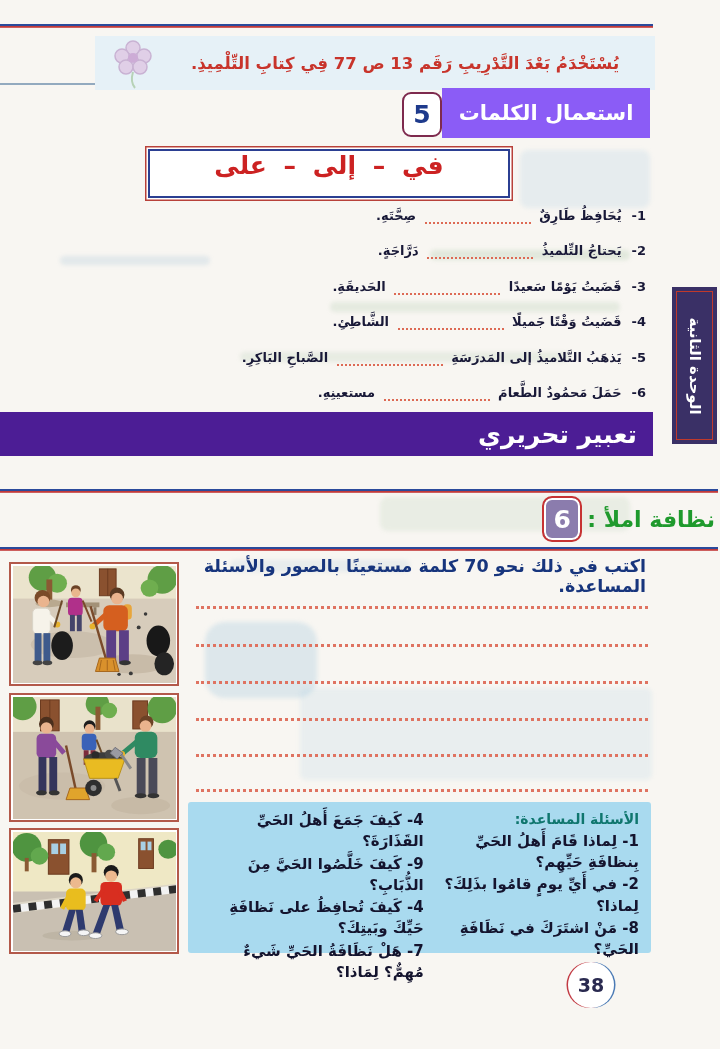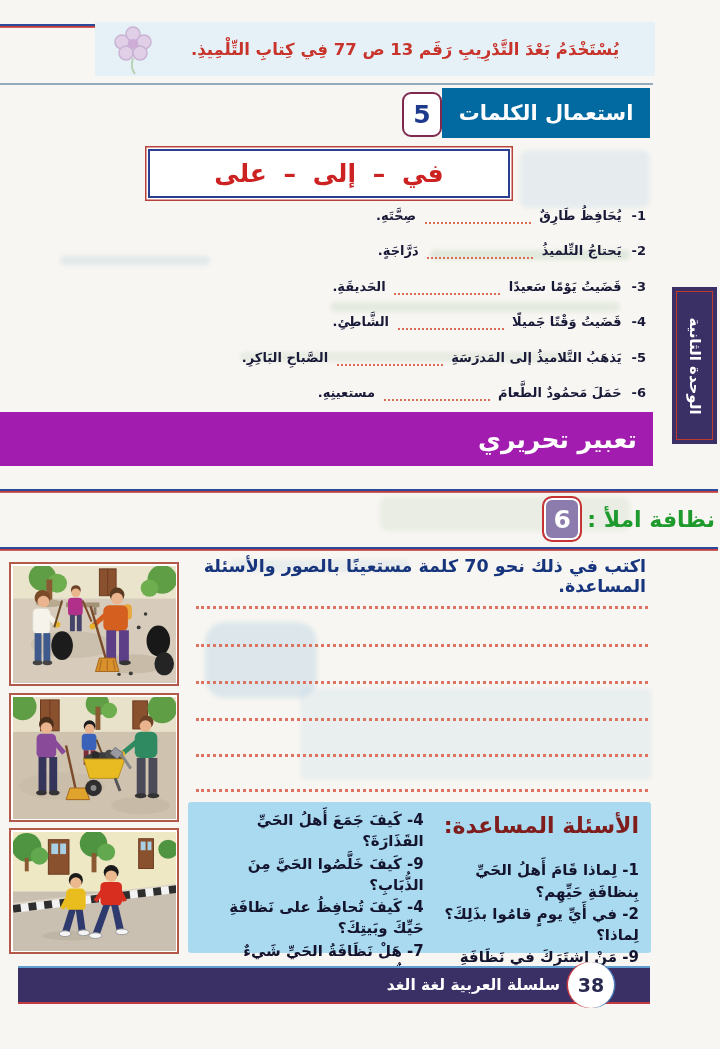--- a/index.html
+++ b/index.html
@@ -9,62 +9,62 @@
     font-family:"DejaVu Sans", sans-serif;
     direction:rtl;
   }
   
   .ghost{position:absolute;filter:blur(2px);pointer-events:none;}
   
   .dline{position:absolute;left:0;height:0;border-top:2.2px solid #2b4a9b;box-shadow:0 1.8px 0 #c23a3a;}
   .sline{position:absolute;left:0;height:2px;background:#93aabf;}
   
   .note-band{
-    position:absolute;left:95px;top:22px;width:560px;height:54px;
+    position:absolute;left:95px;top:36px;width:560px;height:54px;
     background:#e6f1f7;display:flex;align-items:center;justify-content:center;
   }
   .note-text{color:#c8342b;font-weight:bold;font-size:16.5px;padding-left:60px;}
   .flower{position:absolute;left:12px;top:0px;opacity:.45;}
   
   .cat-bar{
-    position:absolute;left:442px;top:88px;width:208px;height:50px;background:#0369a1;
+    position:absolute;left:442px;top:88px;width:208px;height:50px;background:#8b5cf6;
     display:flex;align-items:center;justify-content:center;
     color:#ffffff;font-weight:bold;font-size:21px;
   }
   .numbox5{
     position:absolute;left:402px;top:92px;width:36px;height:41px;
     background:#ffffff;border:2.5px solid #7e2a4e;border-radius:9px;
     display:flex;align-items:center;justify-content:center;
     color:#1e3a8c;font-weight:bold;font-size:25px;
   }
   .instr5{
     position:absolute;left:55px;top:88px;width:343px;height:50px;
     display:flex;align-items:center;
     color:#c32222;font-weight:bold;font-size:18.5px;text-align:right;
   }
   
   .wordbox{
     position:absolute;left:148px;top:149px;width:358px;height:45px;
     background:#ffffff;border:2.2px solid #2b3f92;
     box-shadow:0 0 0 1.5px #fff,0 0 0 3px #b8413a;
-    display:flex;align-items:center;justify-content:center;
+    display:flex;align-items:flex-start;justify-content:center;
     color:#cc2222;font-weight:bold;font-size:25px;word-spacing:8px;
   }
   
   .ex-list{position:absolute;left:60px;right:74px;top:198px;}
   .ex-row{height:35.4px;line-height:35.4px;white-space:nowrap;text-align:right;
           color:#191938;font-weight:bold;font-size:13px;}
   .ex-num{margin-left:10px;}
   .blank{
     display:inline-block;width:106px;height:1em;margin:0 4px;vertical-align:-4px;
     border-bottom:2.4px dotted #dd6a55;
   }
   
   .bar2{
-    position:absolute;left:0;top:412px;width:653px;height:54px;background:#a21caf;
+    position:absolute;left:0;top:412px;width:653px;height:44px;background:#4c1d95;
     display:flex;align-items:center;color:#ffffff;font-weight:bold;font-size:25px;
     padding-right:16px;box-sizing:border-box;
   }
   
   .sec6-header{position:absolute;top:496px;right:5px;height:46px;display:flex;align-items:center;gap:5px;}
   .sec6-title{color:#1f9a2d;font-weight:bold;font-size:22px;}
   .numbox6{
     width:36px;height:42px;background:#8b7cad;border:2.2px solid #c73333;border-radius:10px;
     box-shadow:inset 0 0 0 2px #ffffff;
     display:flex;align-items:center;justify-content:center;
@@ -87,21 +87,21 @@
   .writing-line{position:absolute;left:196px;width:452px;height:0;border-top:3px dotted #df7361;}
   
   .qbox{
     position:absolute;left:188px;top:802px;width:463px;height:151px;
     background:#a9daef;border-radius:3px;box-sizing:border-box;
     padding:8px 12px 6px 10px;display:flex;gap:8px;
   }
   .qcol{flex:1;color:#14142e;font-weight:bold;font-size:15px;line-height:1.42;text-align:right;}
   .qcol-right{flex:0 0 47%;}
   .qcol-left{flex:0 0 49%;}
-  .q-title{color:#7f1d1d;font-size:22px;margin-bottom:19px;}
+  .q-title{color:#0f766e;font-size:14px;margin-bottom:1px;}
   .q-item{margin-bottom:1px;}
   
   .footer-bar{
     position:absolute;left:18px;top:966px;width:632px;height:38px;background:#3a3066;
     border-top:2.5px solid #5f9ecf;border-bottom:2.5px solid #c23a43;
     display:flex;align-items:center;color:#ffffff;font-weight:bold;font-size:15.5px;
     padding-right:90px;box-sizing:border-box;
   }
   .page-circle{
     position:absolute;left:568px;top:962px;width:46px;height:46px;background:#ffffff;border-radius:50%;
@@ -351,32 +351,29 @@
       <div class="writing-line" style="top: 718px;"></div>
       <div class="writing-line" style="top: 754px;"></div>
       <div class="writing-line" style="top: 789px;"></div>
     </div>
 
   <div class="qbox">
     <div class="qcol qcol-right" id="q-right">
         <div class="q-title">الأسئلة المساعدة:</div>
         <div class="q-item">1- لِماذا قَامَ أَهلُ الحَيِّ بِنظافَةِ حَيِّهِم؟</div>
         <div class="q-item">2- في أَيِّ يومٍ قامُوا بذَلِكَ؟ لِماذا؟</div>
-        <div class="q-item">9- مَنْ اشتَرَكَ في نَظَافَةِ الحَيِّ؟</div>
+        <div class="q-item">8- مَنْ اشتَرَكَ في نَظَافَةِ الحَيِّ؟</div>
       </div>
     <div class="qcol qcol-left" id="q-left">
         <div class="q-item">4- كَيفَ جَمَعَ أَهلُ الحَيِّ القَذَارَةَ؟</div>
         <div class="q-item">9- كَيفَ خَلَّصُوا الحَيَّ مِنَ الذُّبَابِ؟</div>
         <div class="q-item">4- كَيفَ تُحافِظُ على نَظافَةِ حَيِّكَ وبَيتِكَ؟</div>
         <div class="q-item">7- هَلْ نَظَافَةُ الحَيِّ شَيءٌ مُهِمٌّ؟ لِمَاذا؟</div>
       </div>
   </div>
 
-  <div class="footer-bar">
-    <span>سلسلة العربية لغة الغد</span>
-  </div>
   <div class="page-circle">38</div>
 
   <div class="unit-tab">
     <span>الوحدة الثانية</span>
   </div>
 
 </div>
 
 </body></html>

